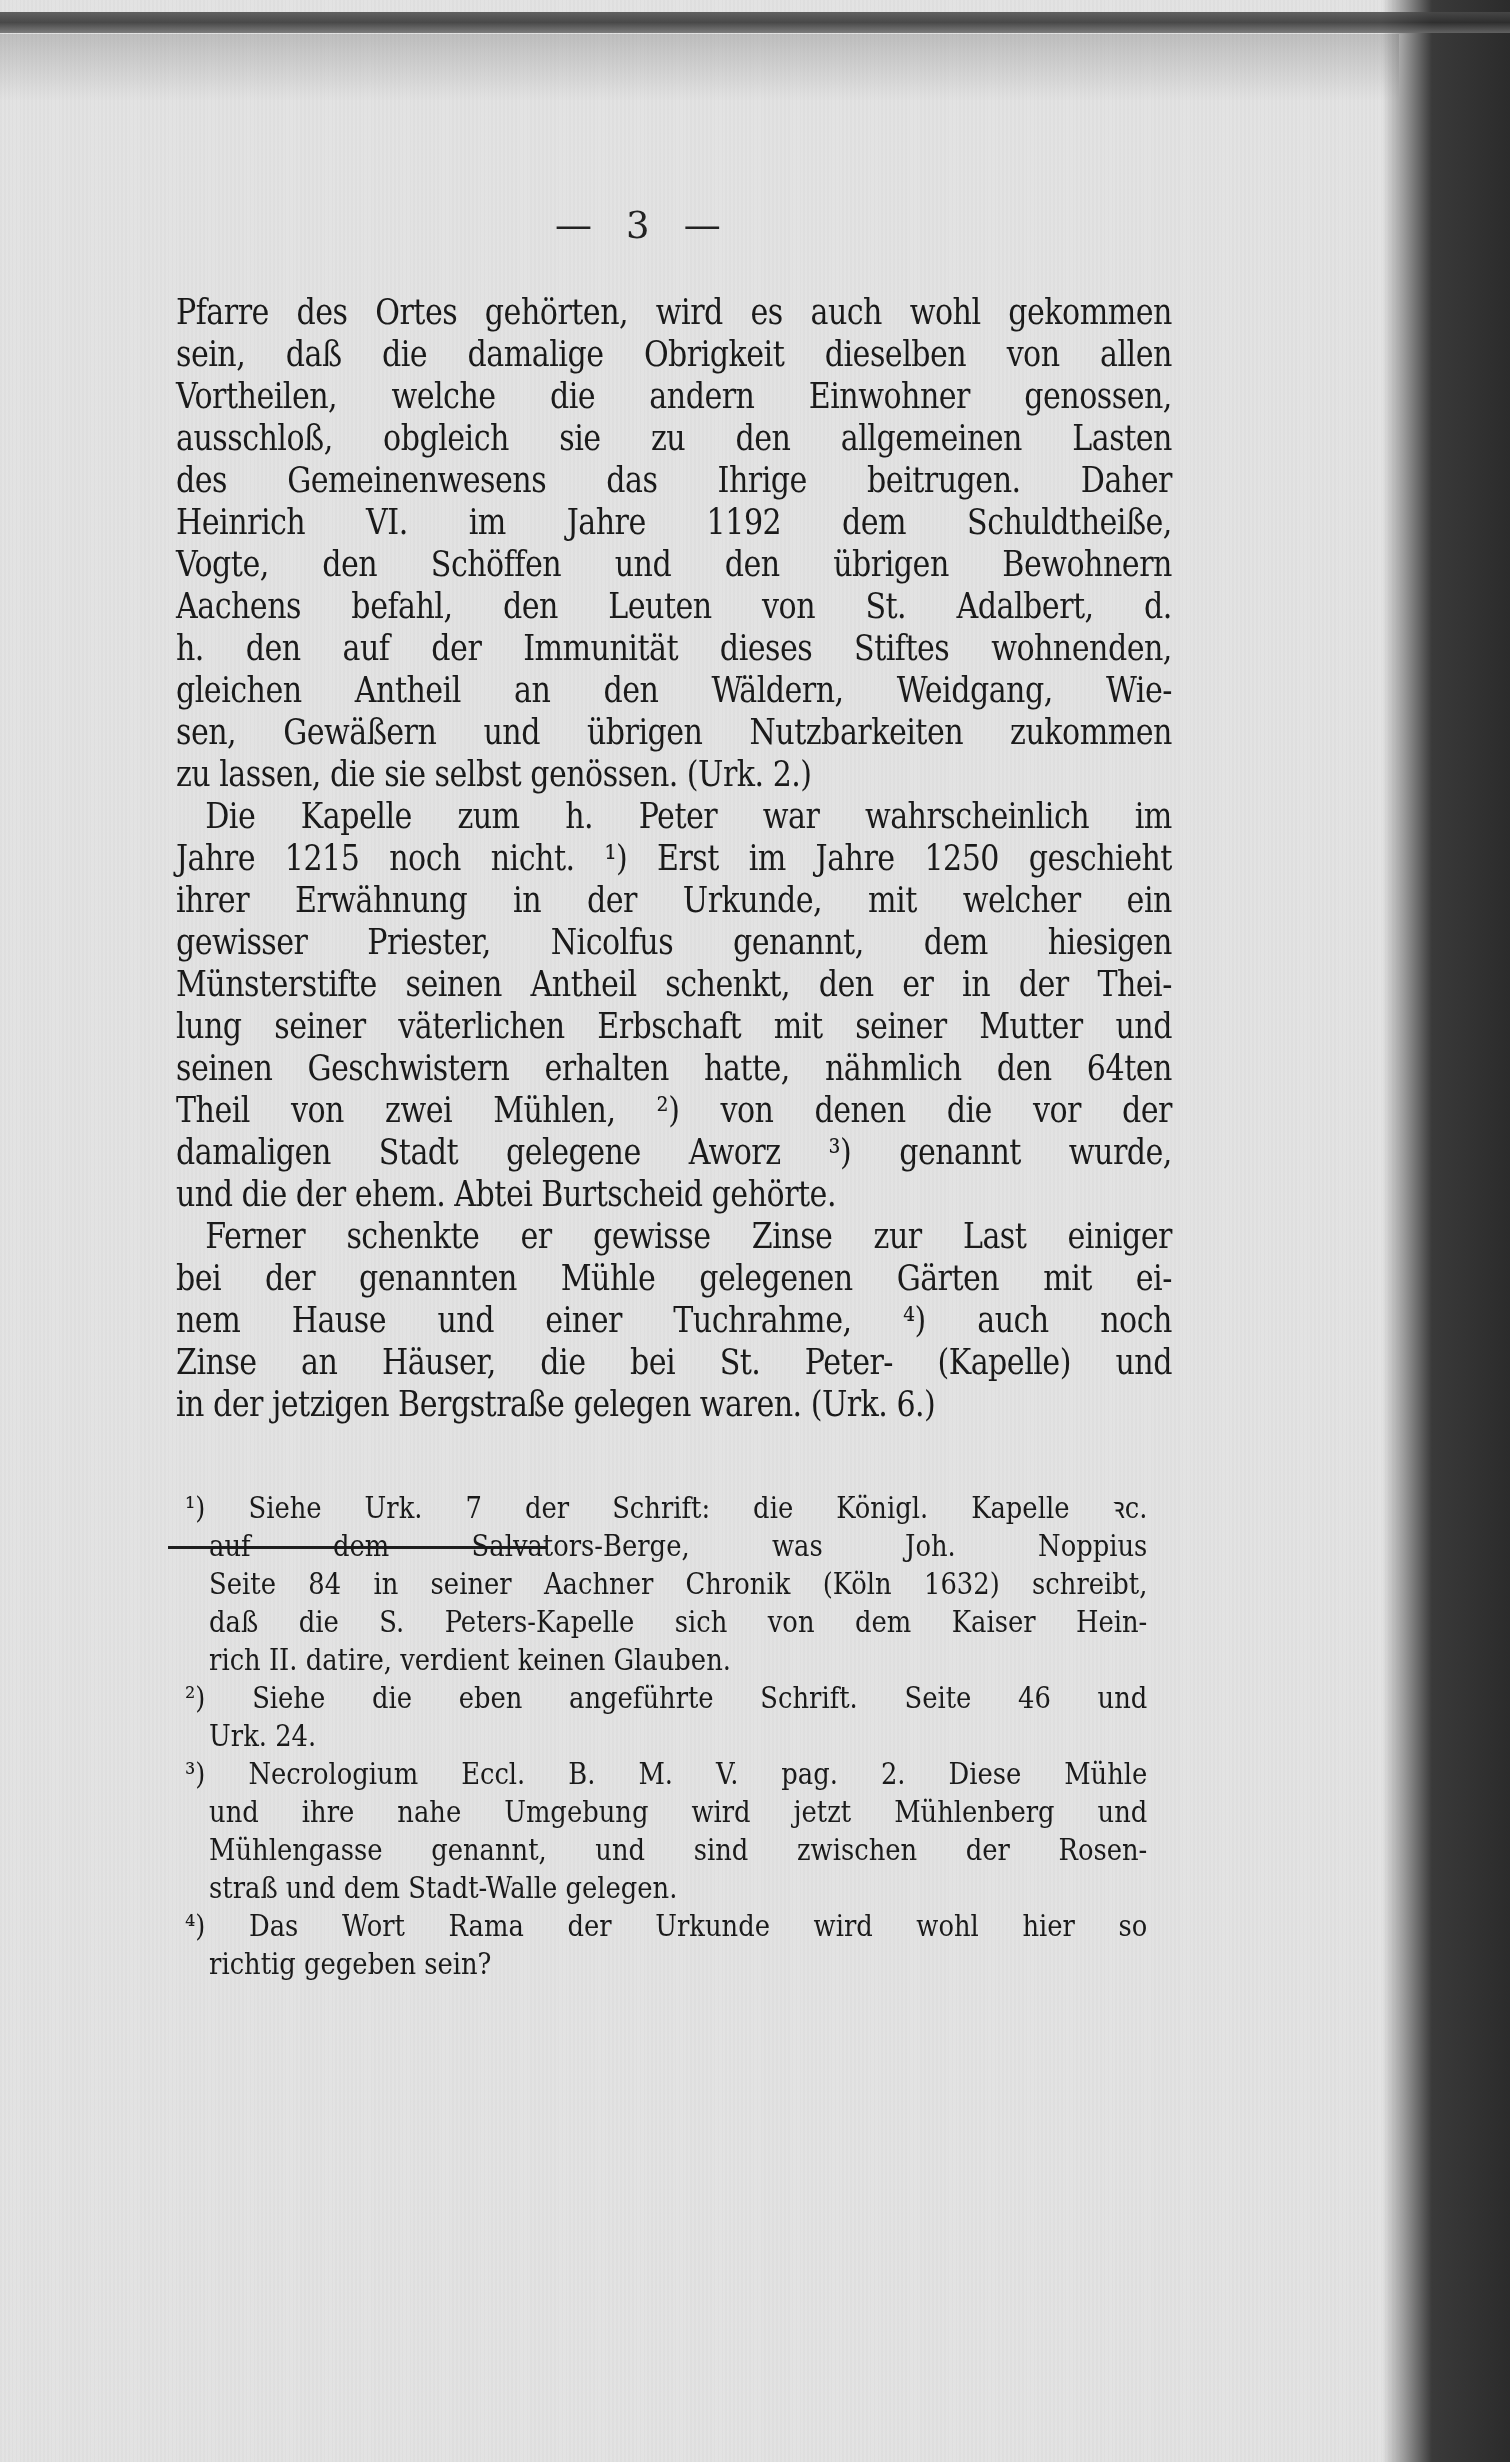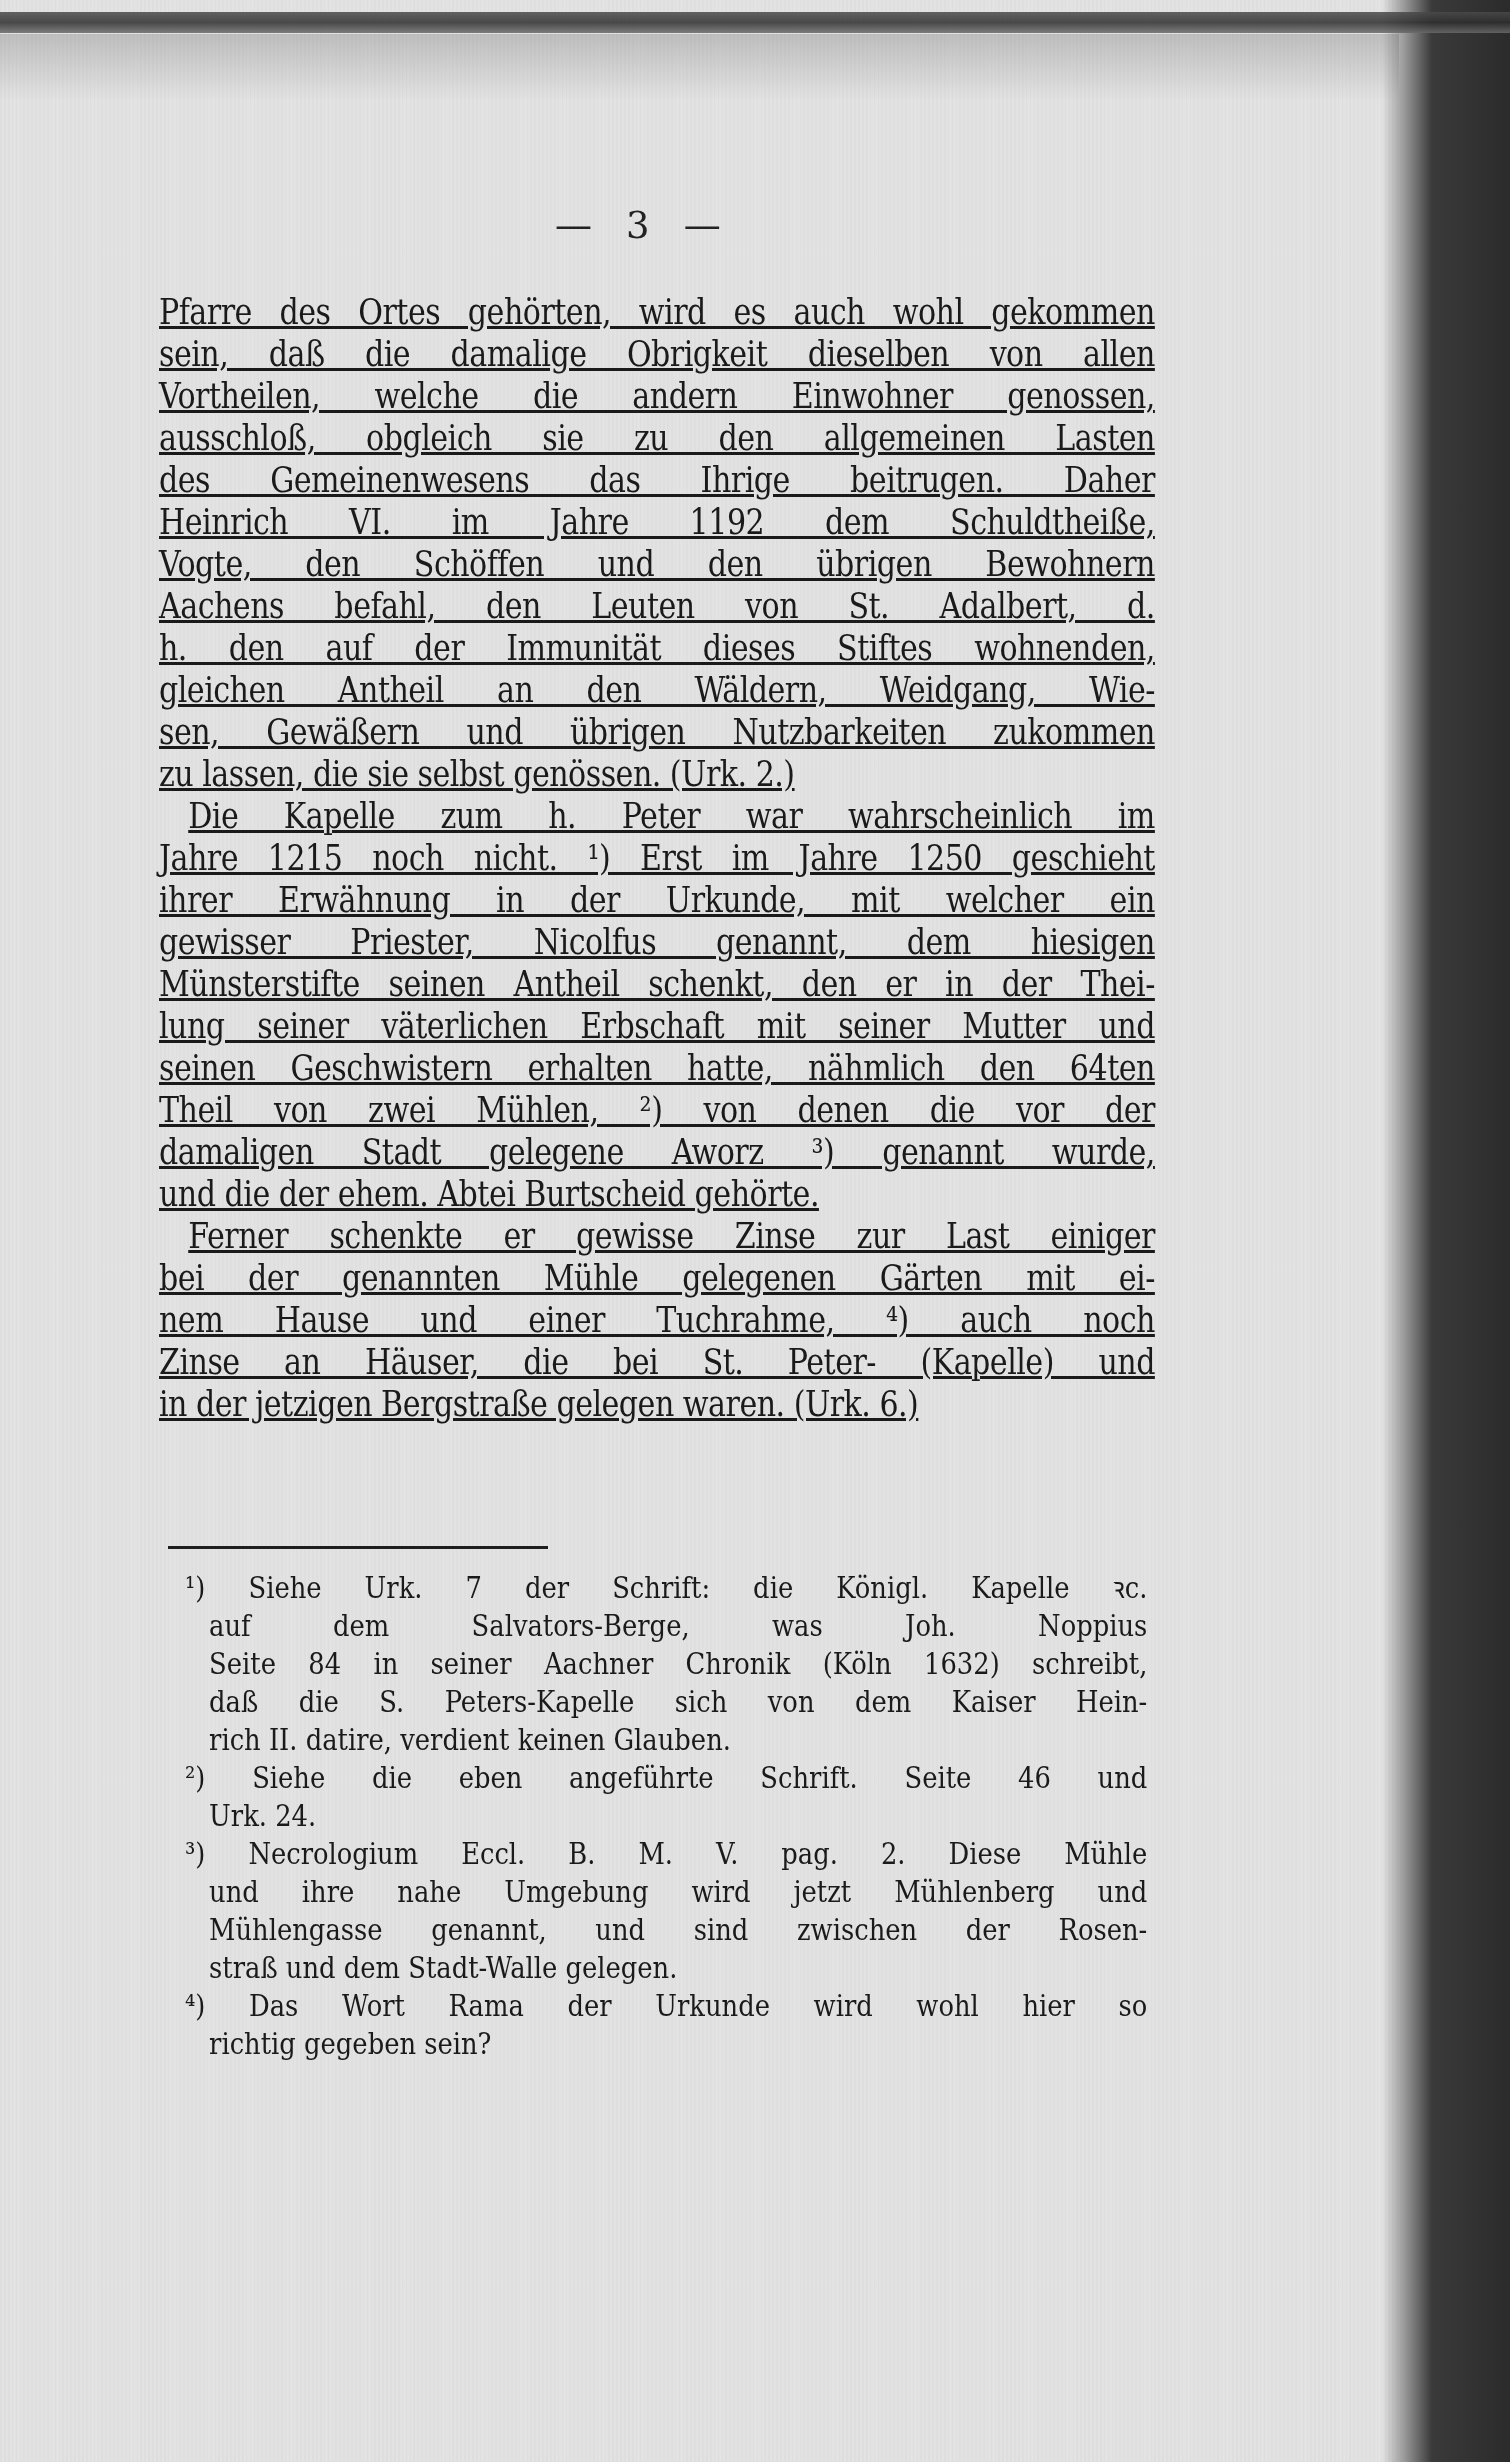--- a/index.html
+++ b/index.html
@@ -24,39 +24,39 @@
   .top-shadow {
     position:absolute; left:0; top:34px; width:1399px; height:67px;
     background:linear-gradient(180deg, rgba(80,80,80,0.25), rgba(0,0,0,0));
   }
   .page-number {
     position:absolute; left:0; width:1287px; top:204px;
     text-align:center; font-size:37px; letter-spacing:11.2px;
     font-family:"DejaVu Serif", serif; color:#222;
   }
   .body-text {
-    position:absolute; left:159px; width:996px; top:291px;text-decoration:underline;
+    position:absolute; left:176px; width:996px; top:291px;
   }
   .line {
     height:42px; line-height:42px;
     font-size:35px; white-space:nowrap;
     text-align:justify; text-align-last:justify;
     font-family:"DejaVu Serif", serif;
     letter-spacing:-0.6px;
     transform:scaleX(0.86); transform-origin:left center;
     width:1158px;
   }
   .line.last { text-align-last:left; }
   .line.indent { padding-left:34px; box-sizing:border-box; }
   .rule {
     position:absolute; left:168px; top:1546px; width:380px; height:3.4px;
     background:#1e1e1e;
   }
   .footnotes {
-    position:absolute; left:185px; width:962px; top:1569px;
+    position:absolute; left:185px; width:962px; top:1489px;
   }
   .fn-line {
     height:38px; line-height:38px;
     font-size:30px; white-space:nowrap;
     text-align:justify; text-align-last:justify;
     transform:scaleX(0.86); transform-origin:left center;
     width:1119px;
     font-family:"DejaVu Serif", serif;
   }
   .fn-line.cont { padding-left:28px; box-sizing:border-box; }

